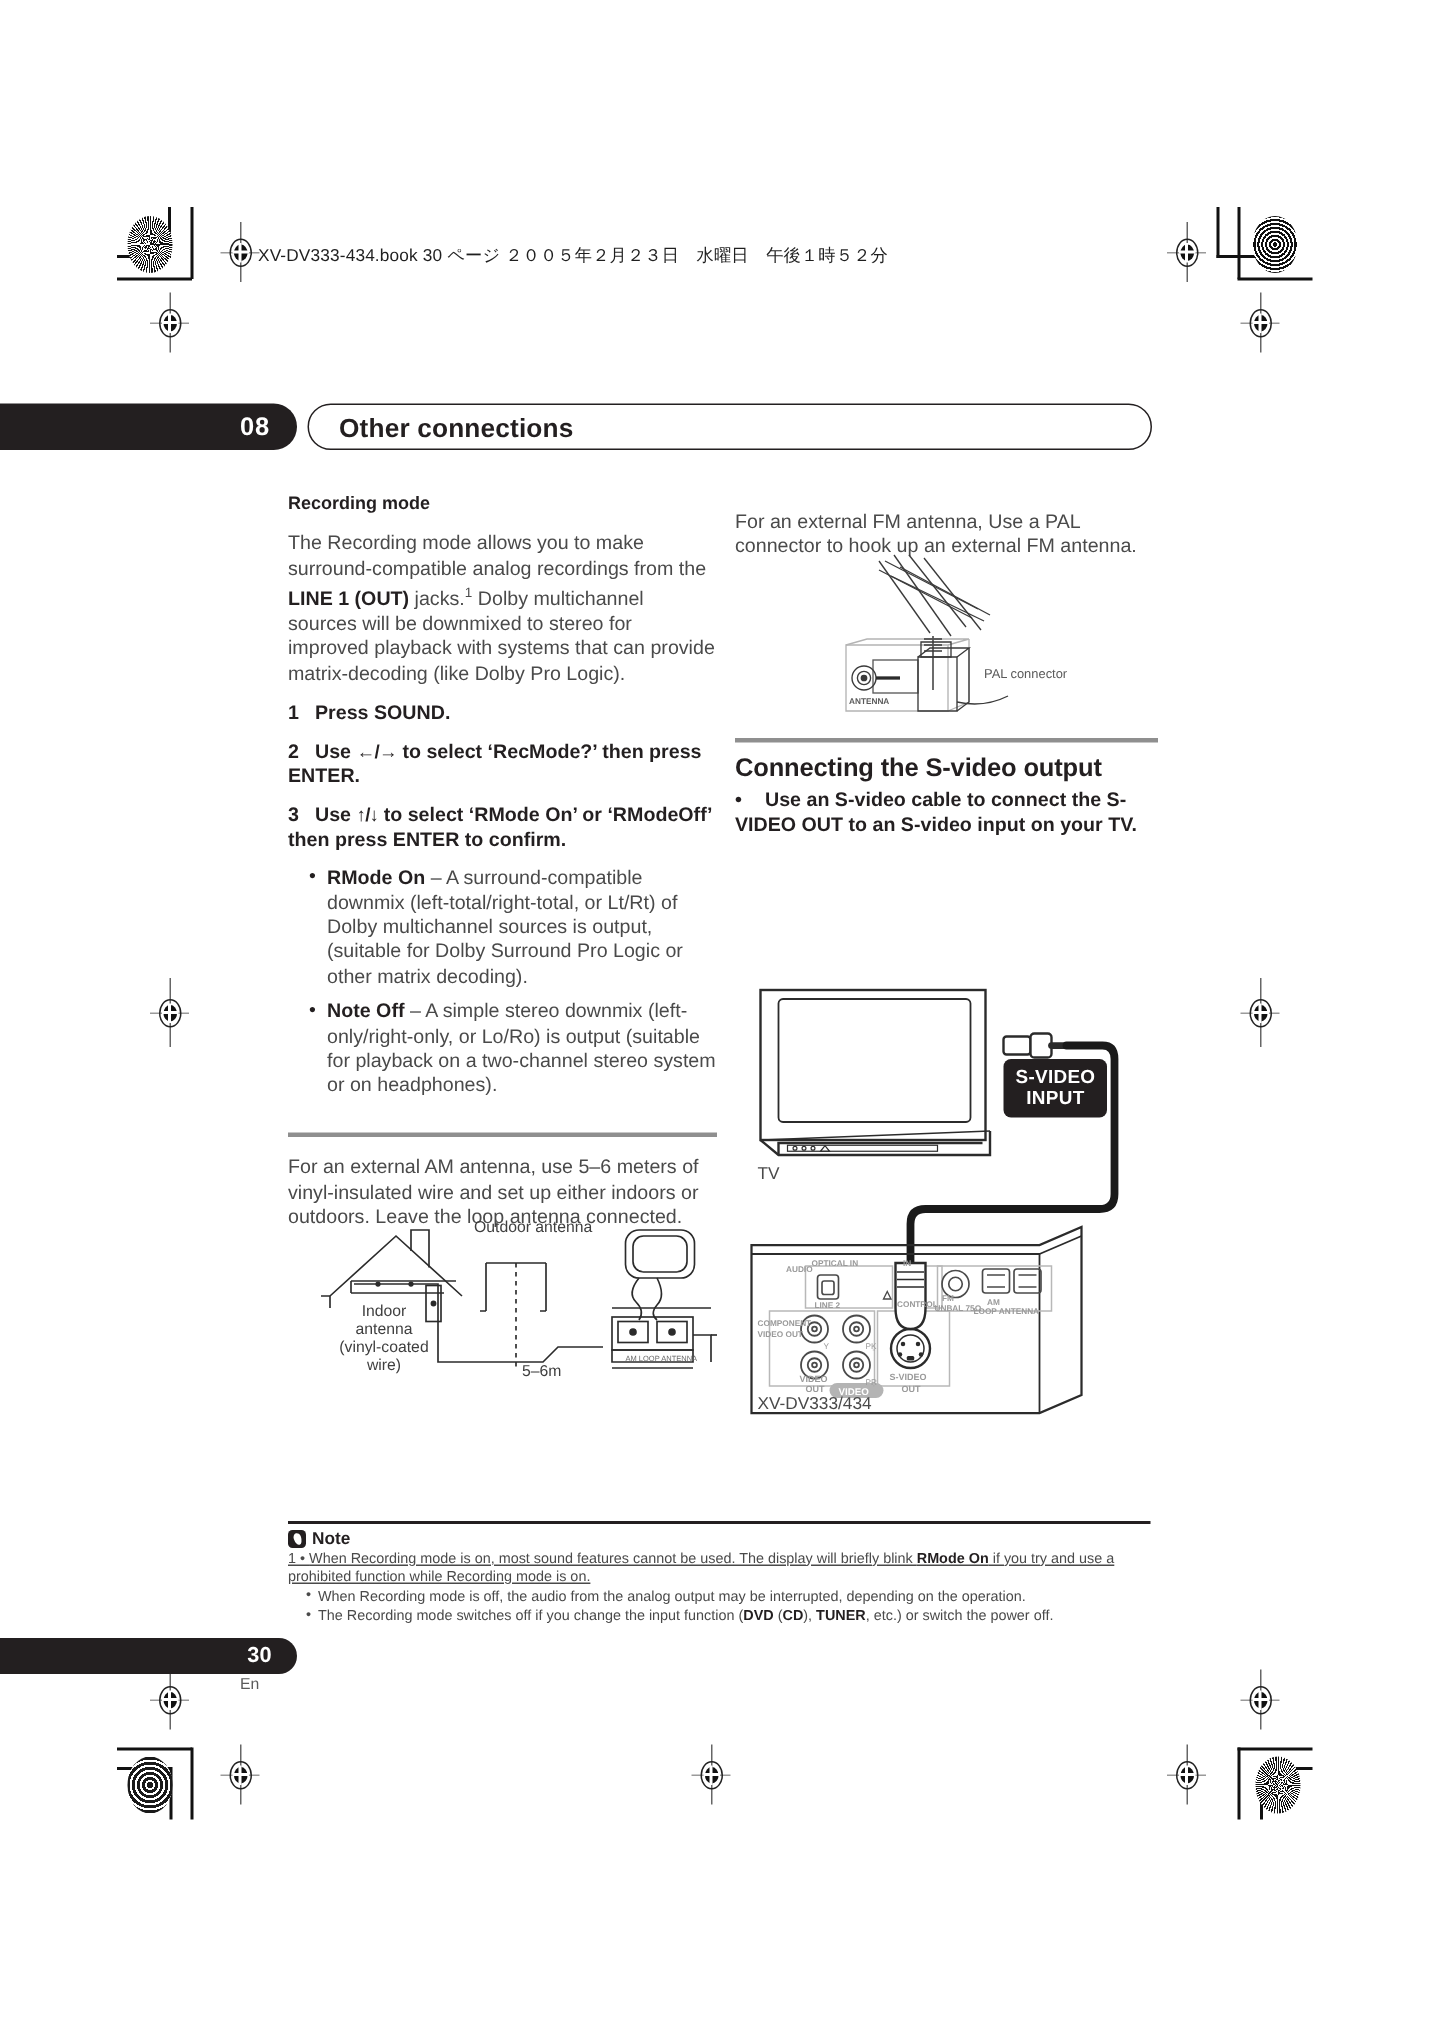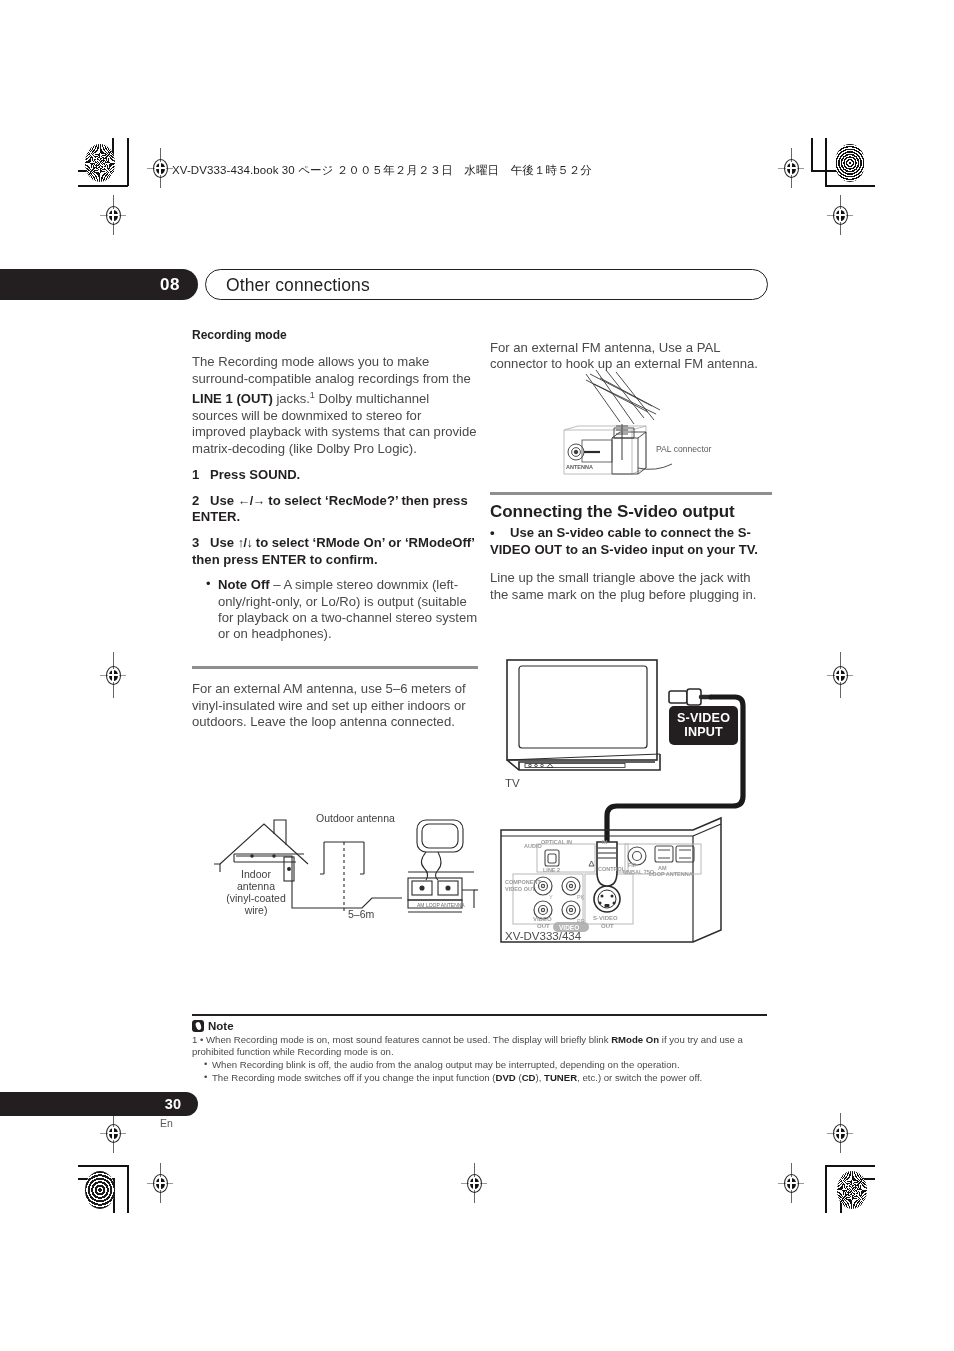--- a/index.html
+++ b/index.html
@@ -124,21 +124,21 @@
     width: 563px; height: 31px;
     border: 1.4px solid #231f20;
     border-radius: 16px;
     box-sizing: border-box;
   }
   .chapter-title-pill span {
     position: absolute;
     left: 20px; top: 0;
     line-height: 30px;
     font-size: 17.5px;
-    font-weight: normal;
+    font-weight: bold;
     color: #231f20;
     letter-spacing: 0.1px;
   }
 
   
   .col-left  { position: absolute; left: 192px; top: 328px; width: 286px; }
   .col-right { position: absolute; left: 490px; top: 328px; width: 282px; }
 
   h2.sec {
     font-size: 17px;
@@ -260,21 +260,21 @@
     width: 5px; height: 8px;
     background: #ffffff;
     border-radius: 50% 50% 50% 50% / 40% 40% 60% 60%;
     transform: rotate(-18deg);
   }
   .note-head-label {
     font-size: 11.5px; font-weight: bold; color: #231f20;
   }
   .note-body { font-size: 9.6px; line-height: 12.2px; color: #4a4a4a; }
   .note-body .nb { color: #231f20; font-weight: bold; }
-  .note-body p { margin: 0 0 1px 0; }
+  .note-body p { margin: 0 0 1px 0; text-decoration: underline; }
   .note-body ul { margin: 0; padding-left: 12px; list-style: none; }
   .note-body ul li { position: relative; padding-left: 8px; margin-bottom: 1px; }
   .note-body ul li:before {
     content: "\2022"; position: absolute; left: 0; top: -1px; color: #4a4a4a;
   }
 
   
   .pagenum-pill {
     position: absolute;
     left: -40px; top: 1092px;
@@ -430,20 +430,21 @@
 
     <p class="body"><span>The Recording mode allows you to make surround-compatible analog recordings from the </span><b>LINE 1 (OUT)</b><span> jacks.</span><span class="sup">1</span><span> Dolby multichannel sources will be downmixed to stereo for improved playback with systems that can provide matrix-decoding (like Dolby Pro Logic).</span></p>
 
     <p class="step"><span class="n">1</span><span>Press SOUND.</span></p>
 
     <p class="step"><span class="n">2</span><span>Use </span><span class="arrow">←/→</span><span> to select ‘RecMode?’ then press ENTER.</span></p>
 
     <p class="step"><span class="n">3</span><span>Use </span><span class="arrow">↑/↓</span><span> to select ‘RMode On’ or ‘RModeOff’ then press ENTER to confirm.</span></p>
 
     <ul class="bl">
+      <li><span class="b">RMode On</span><span> – A surround-compatible downmix (left-total/right-total, or Lt/Rt) of Dolby multichannel sources is output, (suitable for Dolby Surround Pro Logic or other matrix decoding).</span></li>
       <li><span class="b">Note Off</span><span> – A simple stereo downmix (left-only/right-only, or Lo/Ro) is output (suitable for playback on a two-channel stereo system or on headphones).</span></li>
     </ul>
 
     <div style="height:14px"></div>
     <div class="rule"></div>
     <p class="body">For an external AM antenna, use 5–6 meters of vinyl-insulated wire and set up either indoors or outdoors. Leave the loop antenna connected.</p>
   </div>
 
   <div class="fig-am">
     <svg width="268" height="118" viewBox="0 0 268 118">
@@ -541,21 +542,20 @@
         <text x="6" y="101">ANTENNA</text>
       </g>
     </svg>
     <div class="lbl" style="left:96px; top:76px;">PAL connector</div>
   </div>
 
   <div style="position:absolute; left:490px; top:492px; width:282px;">
     <div class="rule"></div>
     <h2 class="sec">Connecting the S-video output</h2>
     <p class="bullet-strong"><span class="dot">•</span><span>Use an S-video cable to connect the S-VIDEO OUT to an S-video input on your TV.</span></p>
-    <p class="body">Line up the small triangle above the jack with the same mark on the plug before plugging in.</p>
   </div>
 
   <div class="fig-sv">
     <svg width="270" height="290" viewBox="0 0 270 290">
 
       <g fill="none" stroke="#2b2b2b" stroke-width="1.6">
         <rect x="10" y="2" width="150" height="100"></rect>
         <rect x="22" y="8" width="128" height="82" rx="3" stroke-width="1.2"></rect>
         <path d="M10 102 L22 112 L163 112 L163 96"></path>
         <path d="M22 112 L22 104 L158 104"></path>
@@ -688,21 +688,21 @@
 
   <div class="note-wrap">
     <div class="note-rule"></div>
     <div class="note-head">
       <div class="note-icon"></div>
       <div class="note-head-label">Note</div>
     </div>
     <div class="note-body">
       <p><span>1</span> • <span>When Recording mode is on, most sound features cannot be used. The display will briefly blink </span><span class="nb">RMode On</span><span> if you try and use a prohibited function while Recording mode is on.</span></p>
       <ul>
-        <li><span>When Recording blink is off, the audio from the analog output may be interrupted, depending on the operation.</span></li>
+        <li><span>When Recording mode is off, the audio from the analog output may be interrupted, depending on the operation.</span></li>
         <li><span>The Recording mode switches off if you change the input function (</span><span class="nb">DVD</span><span> (</span><span class="nb">CD</span><span>), </span><span class="nb">TUNER</span><span>, etc.) or switch the power off.</span></li>
       </ul>
     </div>
   </div>
 
   <div class="pagenum-pill">30</div>
   <div class="pagenum-lang">En</div>
 
 </div>
 

